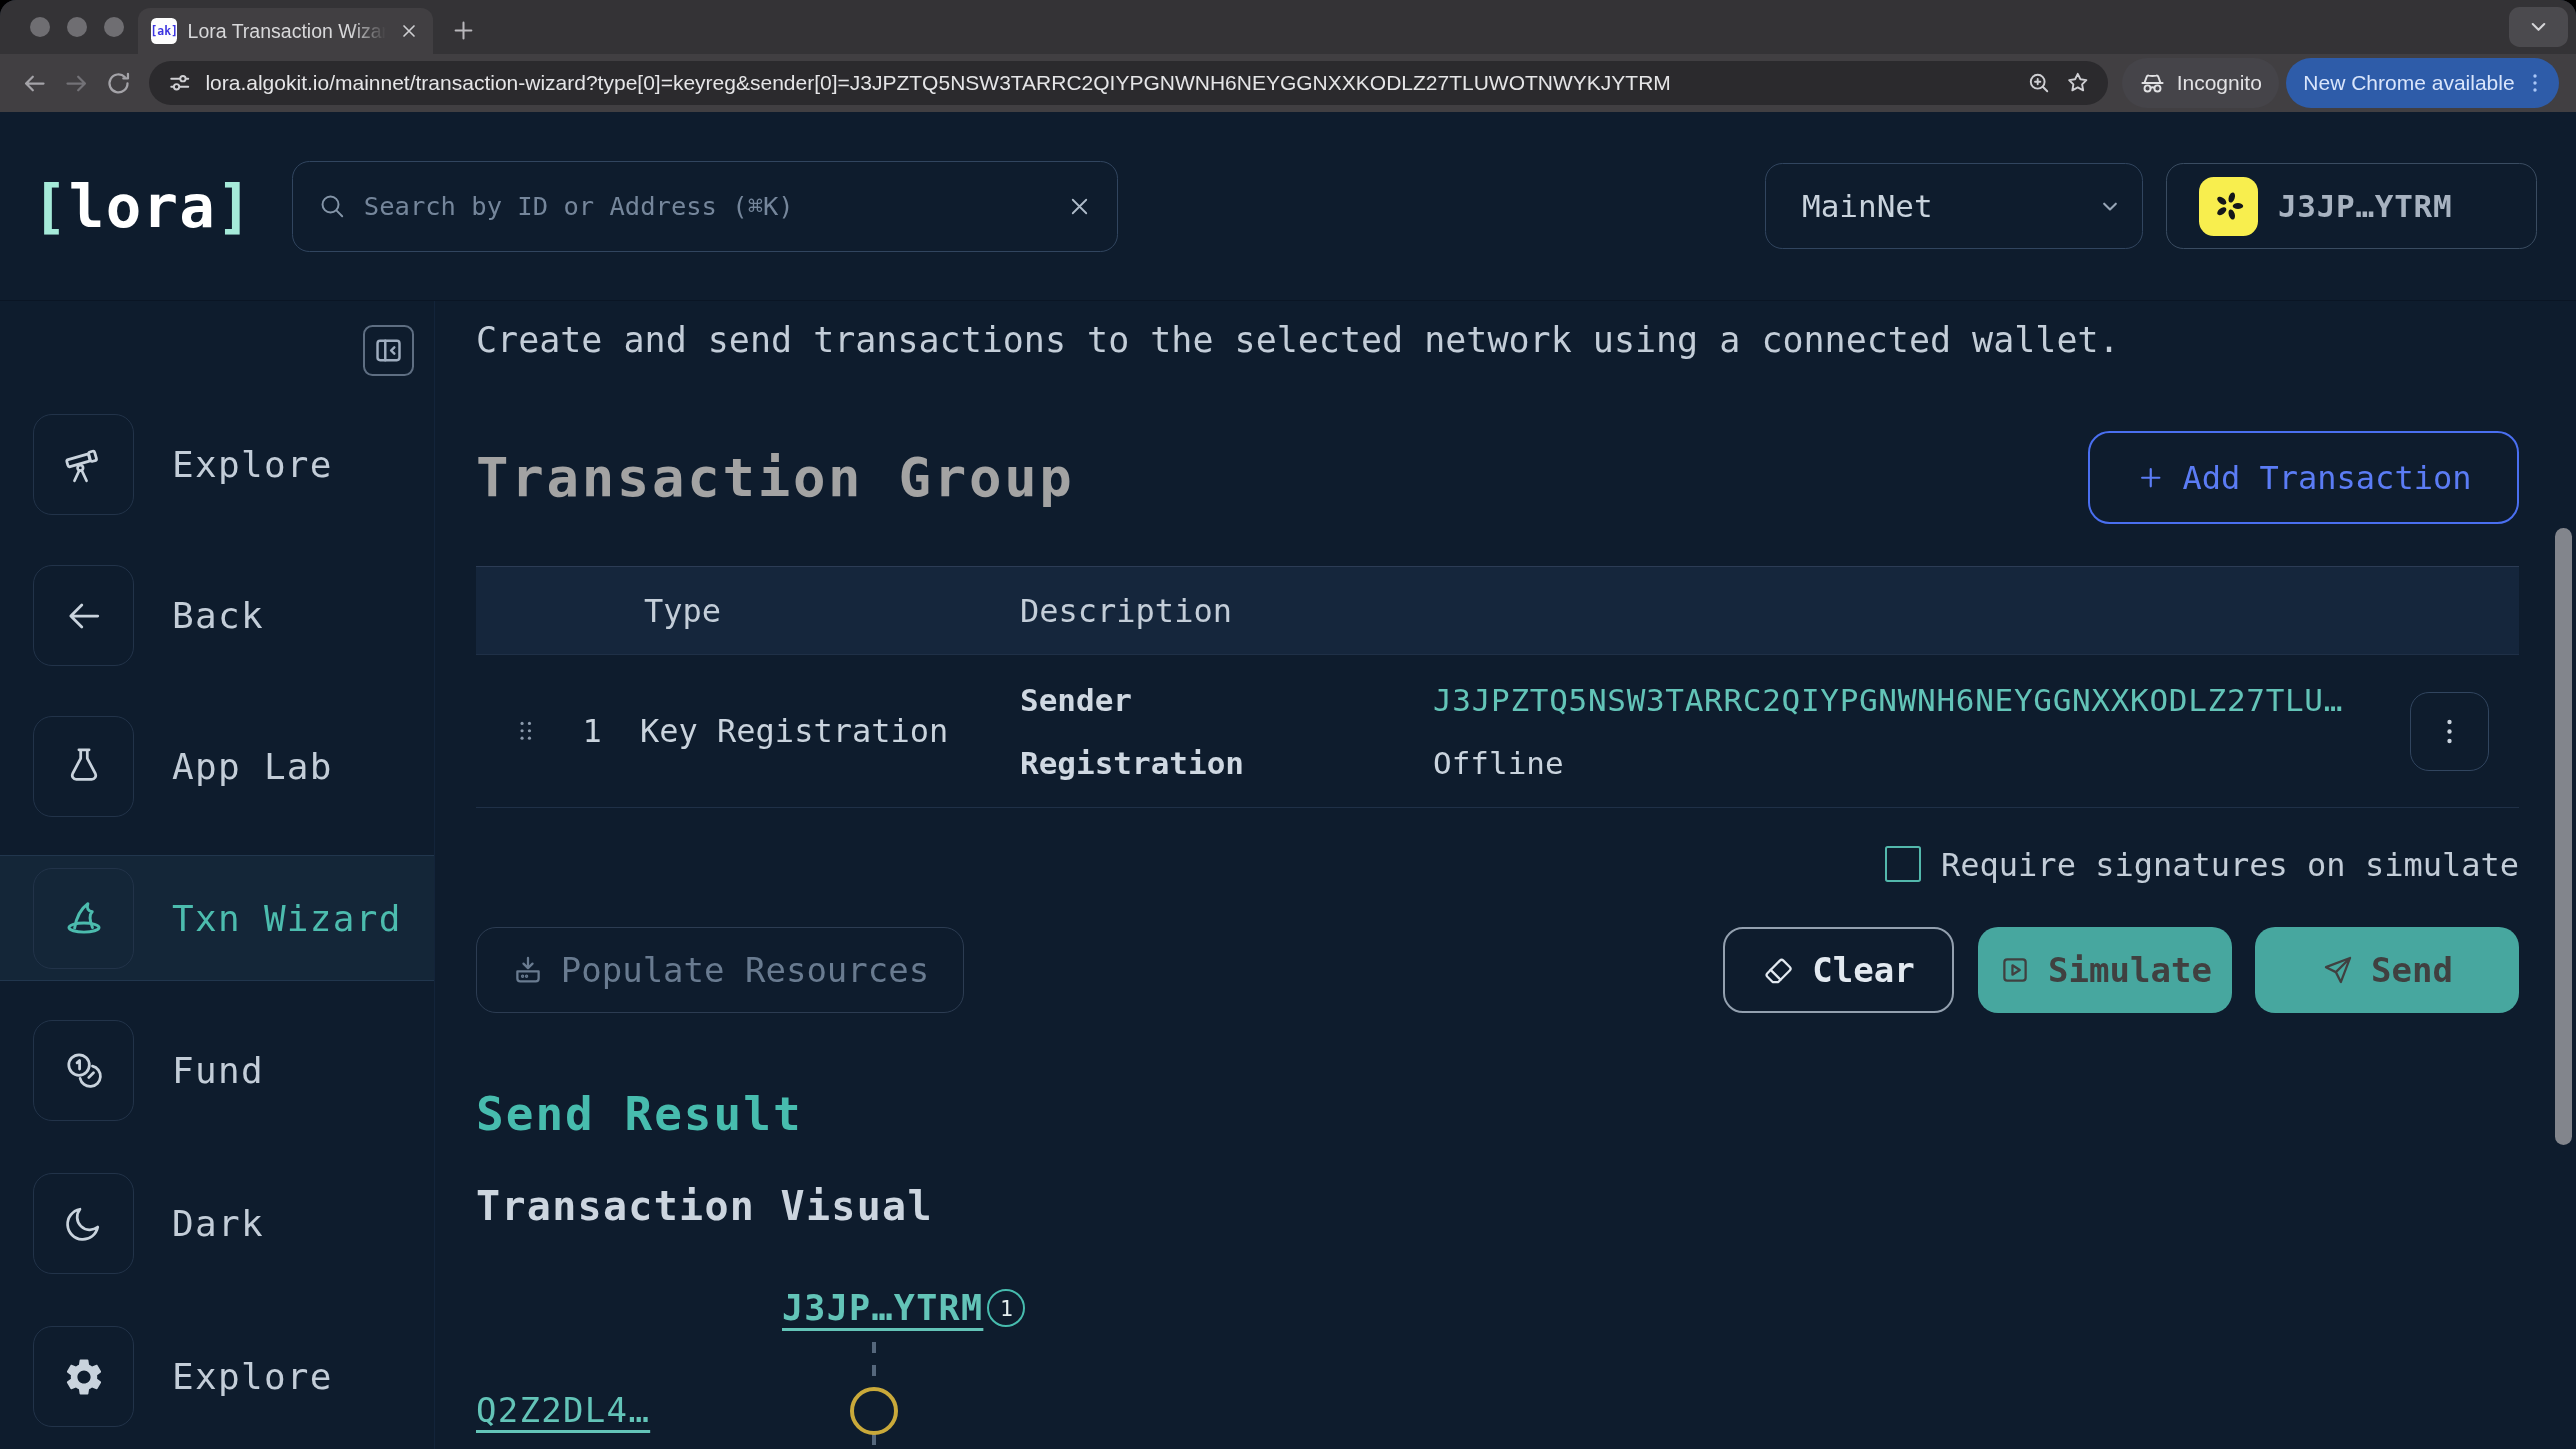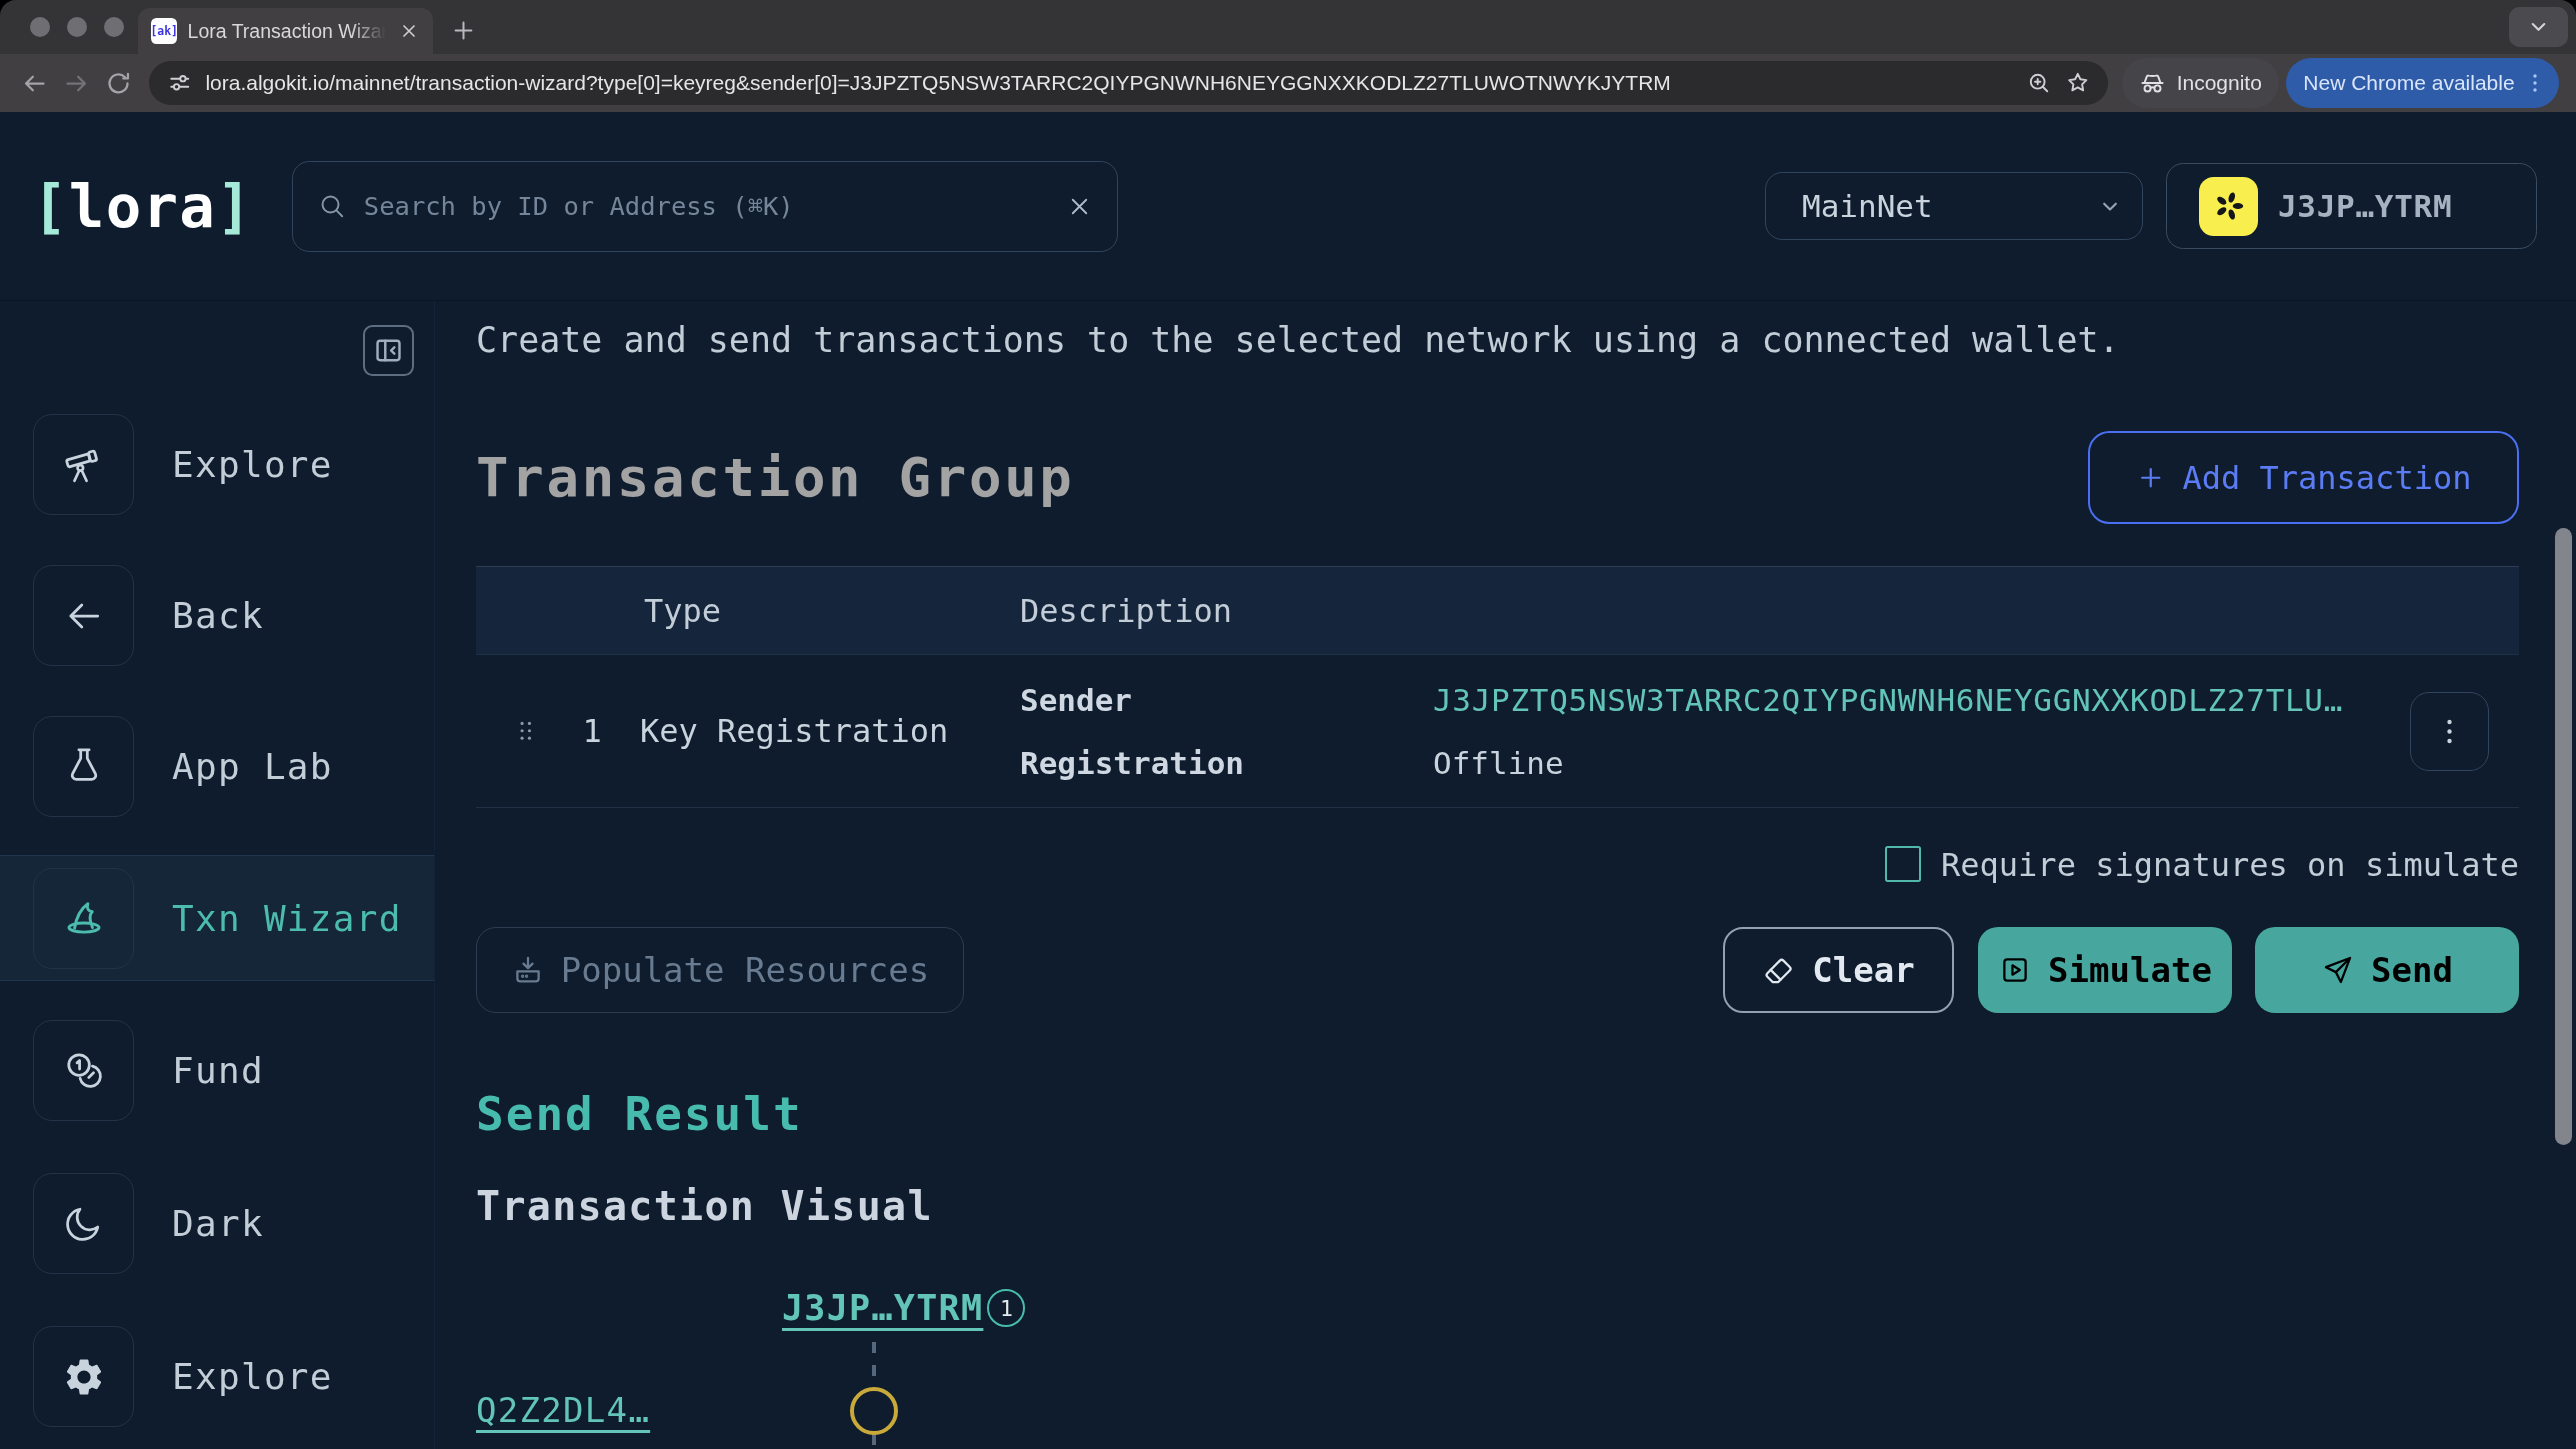--- a/index.html
+++ b/index.html
@@ -48,21 +48,21 @@
   .logo .br { color:#a5ead9; }
   .logo .word { color:#ffffff; }
   .searchbox { margin-left:39px; width:826px; height:91px; border:1.3px solid #31455f; border-radius:17.4px;
                display:flex; align-items:center; padding:0 24px; gap:17.4px; }
   .searchbox input { flex:1; background:transparent; border:none; outline:none; color:#c9d3dd;
                      font-size:25.5px; font-family:inherit; min-width:0; }
   .searchbox input::placeholder { color:#75869b; }
   .search-ic { color:#8495a8; display:flex; }
   .search-x { color:#aebbc9; display:flex; }
   .hdr-spacer { flex:1; }
-  .net-select { width:378px; height:68px; border:1.3px solid #31455f; border-radius:17.4px;
+  .net-select { width:378px; height:86px; border:1.3px solid #31455f; border-radius:17.4px;
                 display:flex; align-items:center; padding:0 18px 0 36px; gap:26px; }
   .net-select .lbl { font-size:31px; color:#c9d3dd; flex:1; }
   .net-select .chev { color:#97a5b6; display:flex; }
   .wallet-btn { margin-left:23px; width:371px; height:86px; border:1.3px solid #3a4c61; border-radius:17.4px;
                 display:flex; align-items:center; padding:0 20px 0 32px; gap:20px; }
   .wallet-ic { width:59px; height:59px; border-radius:14.8px; background:#f8ee4e; flex:none;
                display:flex; align-items:center; justify-content:center; }
   .wallet-lbl { font-size:31px; color:#a7b2c0; font-weight:bold; letter-spacing:0.7px; }
 
   .app-body { flex:1; display:flex; min-height:0; }
@@ -110,21 +110,21 @@
 
   .check-row { margin-top:38px; display:flex; align-items:flex-start; justify-content:flex-end; gap:20px; }
   .checkbox { width:36px; height:36px; border:2.7px solid #53b8ac; border-radius:2.7px; background:transparent; flex:none; }
   .check-lbl { font-size:32px; color:#c3cdd8; white-space:nowrap; }
 
   .actions-row { margin-top:43px; display:flex; align-items:center; }
   .btn { height:86px; border-radius:20px; display:flex; align-items:center; justify-content:center; gap:16px;
          font-family:inherit; font-size:34px; }
   .btn-populate { width:488px; border:1.3px solid #2c3c52; background:transparent; color:#697b90; }
   .btn-clear { width:231px; border:2px solid #93a0af; background:transparent; color:#e2e9f0; font-weight:bold; margin-left:auto; }
-  .btn-teal { background:#47a79f; border:none; color:#000000; font-weight:bold; }
+  .btn-teal { background:#47a79f; border:none; color:#404040; font-weight:bold; }
   .btn-simulate { width:254px; margin-left:24px; }
   .btn-send { width:264px; margin-left:23px; }
 
   .sr-title { margin-top:74px; font-size:46px; font-weight:bold; color:#47bcae; letter-spacing:2px; }
   .tv-title { margin-top:42px; font-size:40px; font-weight:bold; color:#ccd5df; letter-spacing:1.3px; }
 
   .visual { position:relative; height:282px; margin-top:59px; }
   .v-account { position:absolute; left:306px; top:0; display:flex; align-items:center; }
   .v-acc-link { font-size:35px; font-weight:bold; color:#63c4b8; text-decoration:underline;
                 text-decoration-thickness:3.4px; text-underline-offset:8px; letter-spacing:1.3px; }

